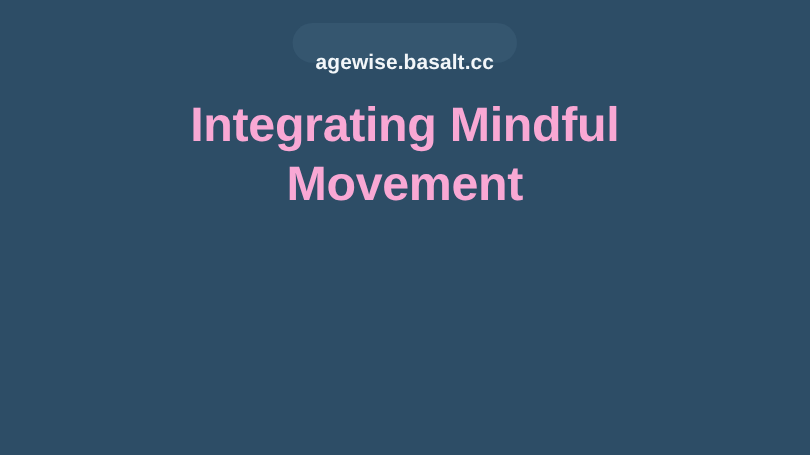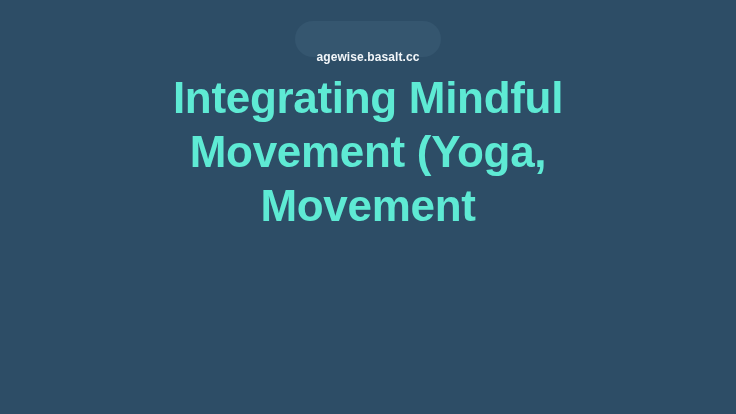--- a/index.html
+++ b/index.html
@@ -41,48 +41,48 @@
     justify-content: center;
     height: 36px;
     padding: 0 21px;
     border-radius: 18px;
     background: #35566f;
     box-sizing: border-box;
   }
 
   #domain-badge-label {
     font-family: "Liberation Sans", sans-serif;
-    font-size: 12px;
+    font-size: 19px;
     font-weight: 700;
     letter-spacing: 0.1px;
     color: #f2f6f9;
     line-height: 1;
     white-space: nowrap;
     margin-top: 36px;
   }
 
   
   #headline-wrap {
     width: 100%;
     display: flex;
     flex-direction: column;
     align-items: center;
     margin-top: 14px;
   }
 
   #headline {
     width: 560px;
-    margin: 0;
+    margin: 16px;
     text-align: center;
     font-family: "Liberation Sans", sans-serif;
     font-size: 44px;
     font-weight: 700;
     line-height: 54px;
     letter-spacing: -0.3px;
-    color: #5eead4;
+    color: #f9a8d4;
   }
 
   .headline-line {
     display: block;
     white-space: nowrap;
   }
 
   
   .tofu-glyph {
     display: inline-block;
@@ -102,18 +102,17 @@
 
   <div id="badge-row">
     <div id="domain-badge">
       <span id="domain-badge-label">agewise.basalt.cc</span>
     </div>
   </div>
 
   <div id="headline-wrap">
     <h1 id="headline">
         <span class="headline-line">Integrating Mindful</span>
-        <span class="headline-line">Movement (Yoga,</span>
         <span class="headline-line">Movement</span>
       </h1>
   </div>
 
 </div>
 
 </body></html>

